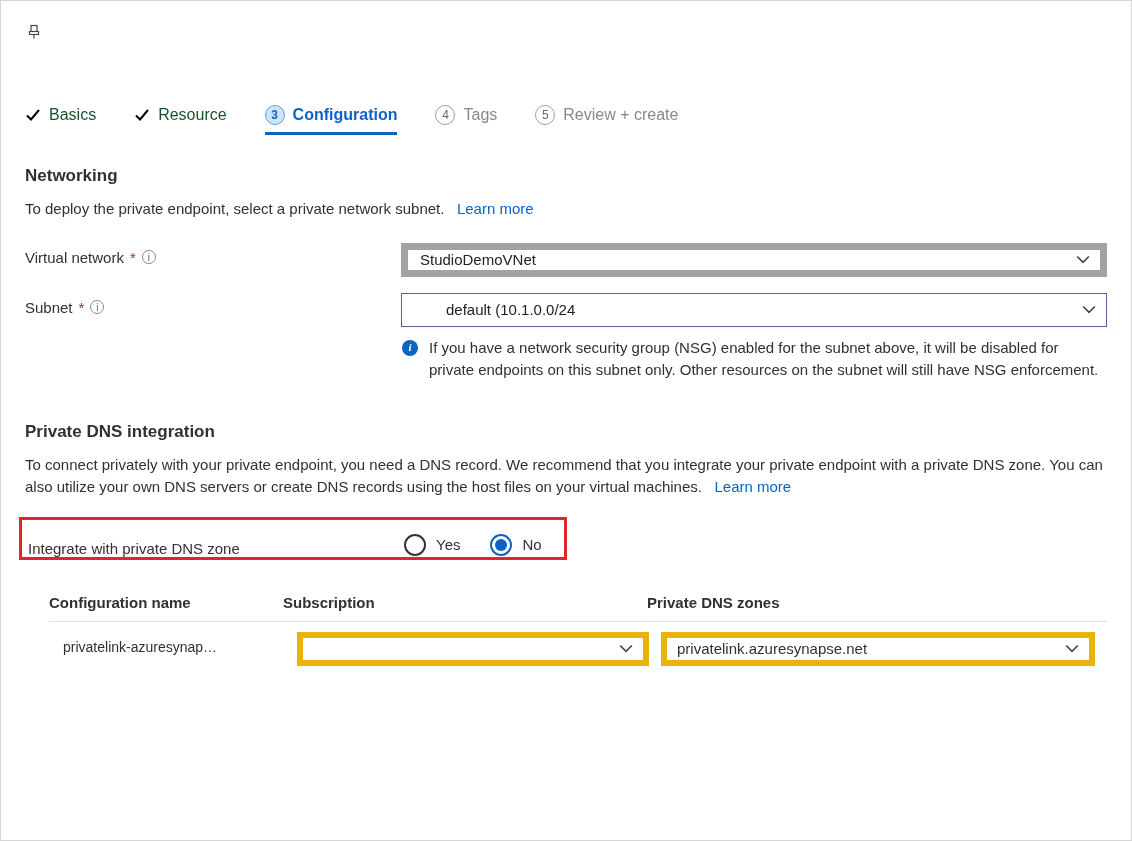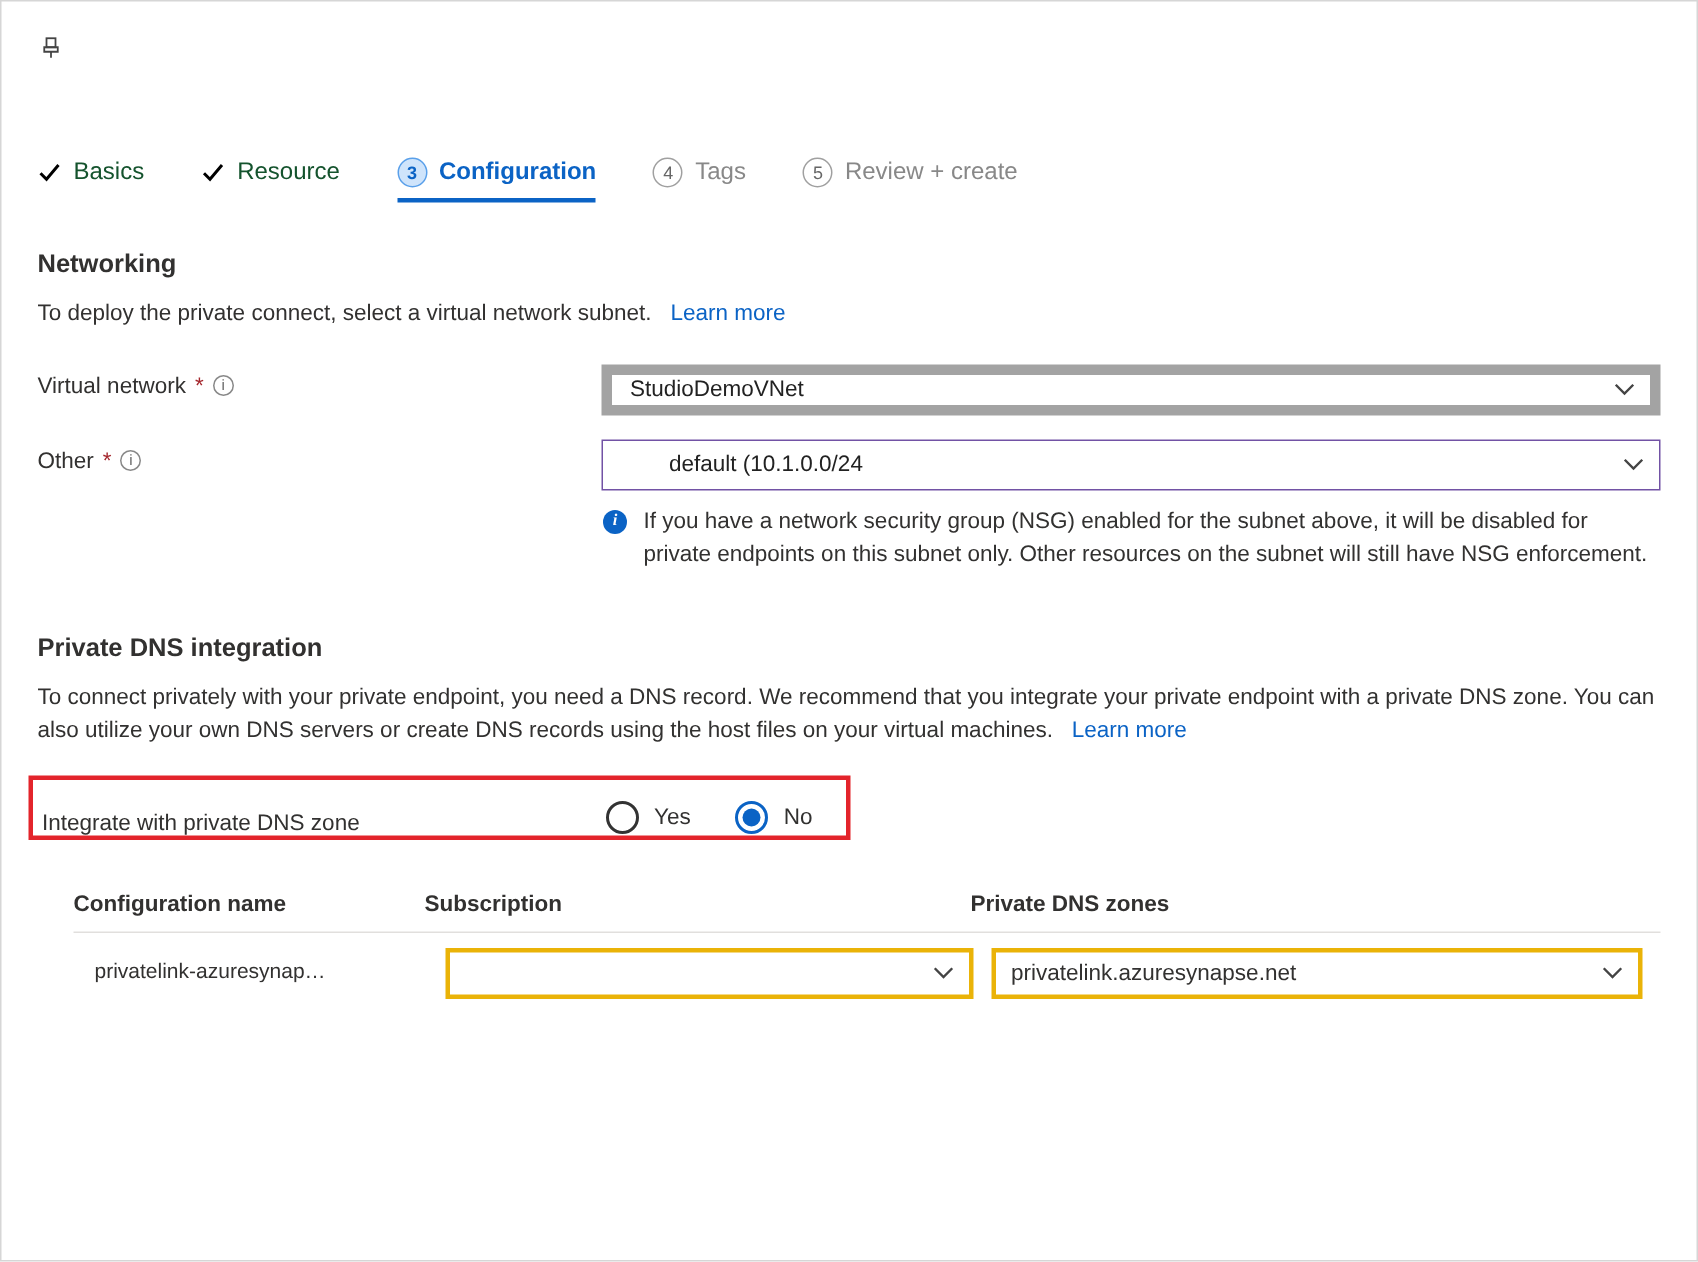--- a/index.html
+++ b/index.html
@@ -47,21 +47,21 @@
   .radio-outer.checked .radio-inner { display:block; }
   .highlight-box { border:3px solid #e3242b; padding: 14px 0 0 0; margin: -4px -6px 24px -6px; width: 548px; text-align: center; }
   .highlight-box .form-row { margin:0; padding-left:6px; }
   .highlight-box .form-label { width: 376px; }
   .table { width: 100%; padding-left:24px; }
   .thead { display:flex; font-weight:600; font-size:15px; padding: 10px 0; border-bottom:1px solid #e1dfdd; }
   .tbody-row { display:flex; padding: 10px 0 4px 0; align-items:center;margin-left:14px; }
   .col-1 { width: 234px; }
   .col-2 { width: 364px; padding-right:12px; }
   .col-3 { flex:1; padding-right:12px; }
-  .cell-select { width:100%; height:34px; border:3px solid #eab308; background:#fff; padding: 0 34px 0 10px; font-size:15px; display:flex; align-items:center; position:relative; cursor:pointer; }
+  .cell-select { width:100%; height:34px; border:6px solid #eab308; background:#fff; padding: 0 34px 0 10px; font-size:15px; display:flex; align-items:center; position:relative; cursor:pointer; }
   .truncate { white-space:nowrap; overflow:hidden; text-overflow:ellipsis; max-width: 210px; display:inline-block; }
 </style>
 </head>
 <body>
 
 <div class="header-row">
   <div class="pin-btn">
     <svg viewBox="0 0 16 16" width="16" height="16" fill="none" stroke="#444" stroke-width="1.2">
       <rect x="5" y="1.5" width="6" height="6"></rect>
         <path d="M3.5 7.5 h9 v3 h-9 z M8 10.5 v4"></path>
@@ -91,21 +91,21 @@
     <span>Tags</span>
   </div>
   <div class="tab future">
     <span class="num">5</span>
     <span>Review + create</span>
   </div>
 </div>
 
 <h2 class="section">Networking</h2>
 <p class="desc">
-  <span>To deploy the private connect, select a virtual network subnet.</span>&nbsp;&nbsp;
+  <span>To deploy the private endpoint, select a private network subnet.</span>&nbsp;&nbsp;
   <a class="link">Learn more</a>
 </p>
 
 <div class="form-row">
   <div class="form-label">
     <span>Virtual network</span>
     <span class="req">*</span>
     <span class="info-icon">i</span>
   </div>
   <div class="form-control">
@@ -113,21 +113,21 @@
       <span>StudioDemoVNet</span>
       <svg class="chev" viewBox="0 0 12 12">
           <path d="M1 3 L6 8 L11 3" stroke="#444" stroke-width="1.4" fill="none"></path>
         </svg>
     </div>
   </div>
 </div>
 
 <div class="form-row">
   <div class="form-label">
-    <span>Other</span>
+    <span>Subnet</span>
     <span class="req">*</span>
     <span class="info-icon">i</span>
   </div>
   <div class="form-control">
     <div class="select-box focused">
       <span>default (10.1.0.0/24</span>
       <svg class="chev" viewBox="0 0 12 12">
           <path d="M1 3 L6 8 L11 3" stroke="#444" stroke-width="1.4" fill="none"></path>
         </svg>
     </div>

